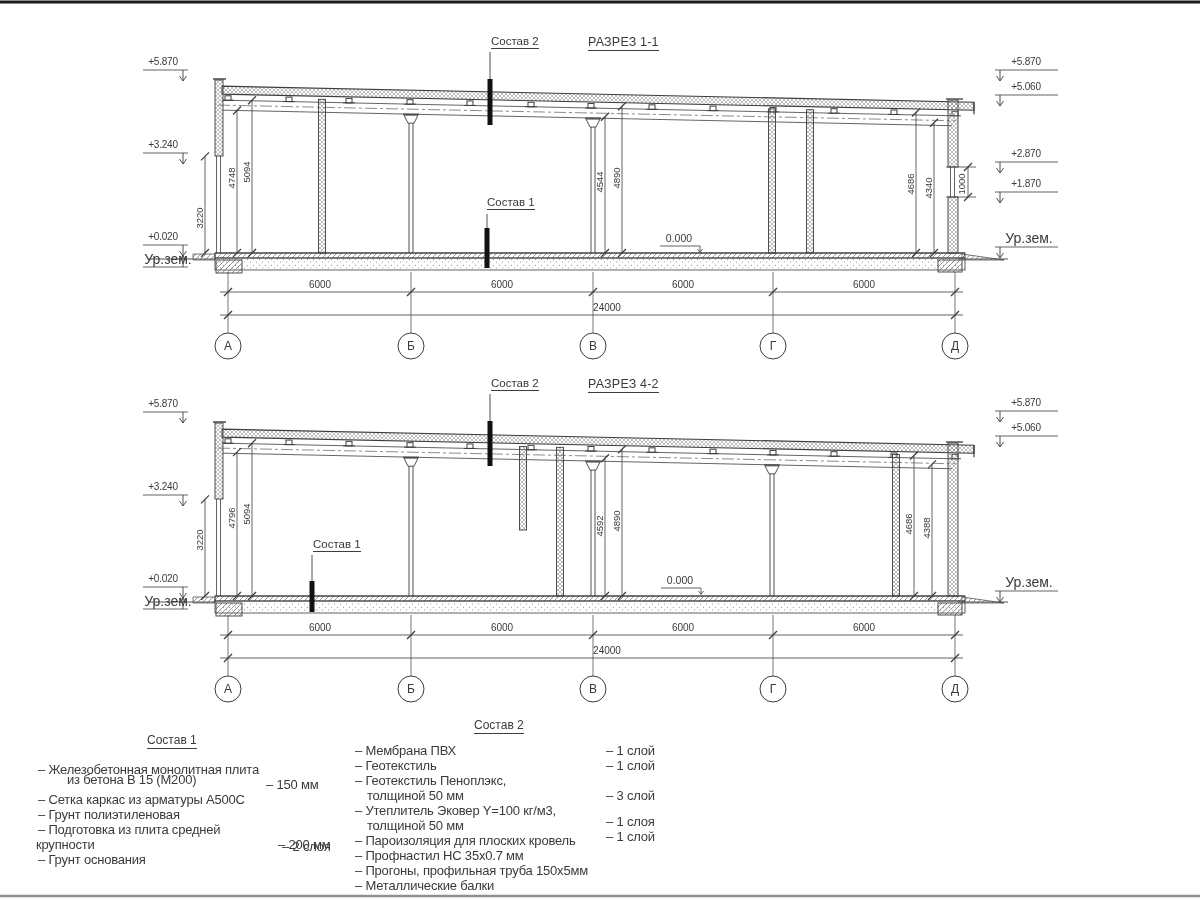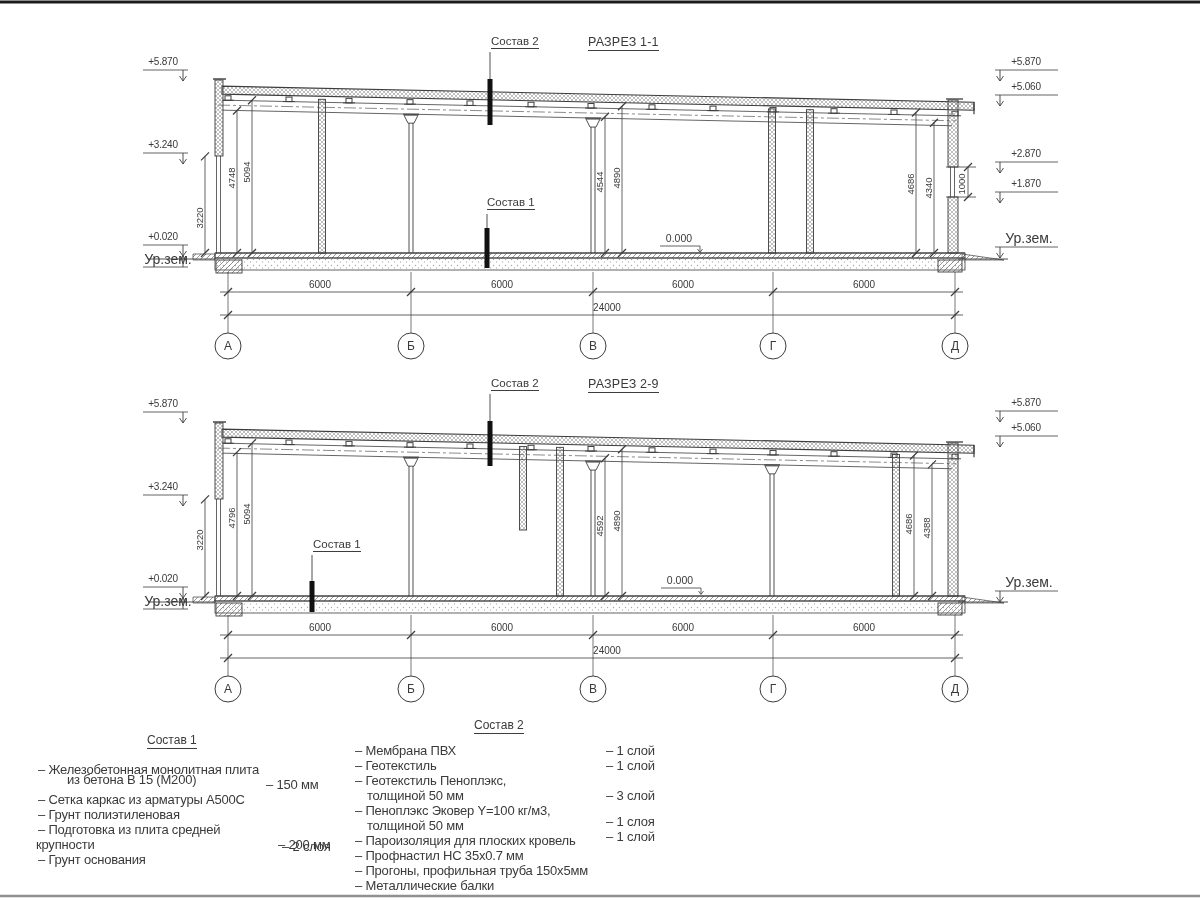--- a/index.html
+++ b/index.html
@@ -363,21 +363,21 @@
   <div class="lbl hd c" style="left:683px;top:284px;">6000</div>
   <div class="lbl hd c" style="left:864px;top:284px;">6000</div>
   <div class="lbl hd c" style="left:607px;top:307px;">24000</div>
 
   <div class="lbl ax c" style="left:228px;top:346px;">А</div>
   <div class="lbl ax c" style="left:411px;top:346px;">Б</div>
   <div class="lbl ax c" style="left:593px;top:346px;">В</div>
   <div class="lbl ax c" style="left:773px;top:346px;">Г</div>
   <div class="lbl ax c" style="left:955px;top:346px;">Д</div>
 
-  <div class="lbl ttl" style="left:588px;top:377px;">РАЗРЕЗ 2-9</div>
+  <div class="lbl ttl" style="left:588px;top:377px;">РАЗРЕЗ 4-2</div>
   <div class="lbl cutlbl" style="left:491px;top:377px;">Состав 2</div>
   <div class="lbl cutlbl" style="left:313px;top:538px;">Состав 1</div>
   <div class="lbl zero c" style="left:680px;top:580px;">0.000</div>
 
   <div class="lbl lv c" style="left:163px;top:403px;">+5.870</div>
   <div class="lbl lv c" style="left:163px;top:486px;">+3.240</div>
   <div class="lbl lv c" style="left:163px;top:578px;">+0.020</div>
   <div class="lbl gr c" style="left:168px;top:601px;">Ур.зем.</div>
 
   <div class="lbl lv c" style="left:1026px;top:402px;">+5.870</div>
@@ -417,21 +417,21 @@
   <div class="lbl lgr" style="left:38px;top:852px;">– Грунт основания</div>
 
   <div class="lbl lgt" style="left:474px;top:718px;">Состав 2</div>
   <div class="lbl lgr" style="left:355px;top:743px;">– Мембрана ПВХ</div>
   <div class="lbl lgr" style="left:606px;top:743px;">– 1 слой</div>
   <div class="lbl lgr" style="left:355px;top:758px;">– Геотекстиль</div>
   <div class="lbl lgr" style="left:606px;top:758px;">– 1 слой</div>
   <div class="lbl lgr" style="left:355px;top:773px;">– Геотекстиль Пеноплэкс,</div>
   <div class="lbl lgr" style="left:367px;top:788px;">толщиной 50 мм</div>
   <div class="lbl lgr" style="left:606px;top:788px;">– 3 слой</div>
-  <div class="lbl lgr" style="left:355px;top:803px;">– Пеноплэкс Эковер Y=100 кг/м3,</div>
+  <div class="lbl lgr" style="left:355px;top:803px;">– Утеплитель Эковер Y=100 кг/м3,</div>
   <div class="lbl lgr" style="left:367px;top:818px;">толщиной 50 мм</div>
   <div class="lbl lgr" style="left:606px;top:814px;">– 1 слоя</div>
   <div class="lbl lgr" style="left:355px;top:833px;">– Пароизоляция для плоских кровель</div>
   <div class="lbl lgr" style="left:606px;top:829px;">– 1 слой</div>
   <div class="lbl lgr" style="left:355px;top:848px;">– Профнастил НС 35х0.7 мм</div>
   <div class="lbl lgr" style="left:355px;top:863px;">– Прогоны, профильная труба 150х5мм</div>
   <div class="lbl lgr" style="left:355px;top:878px;">– Металлические балки</div>
 </div>
 
 </body></html>

